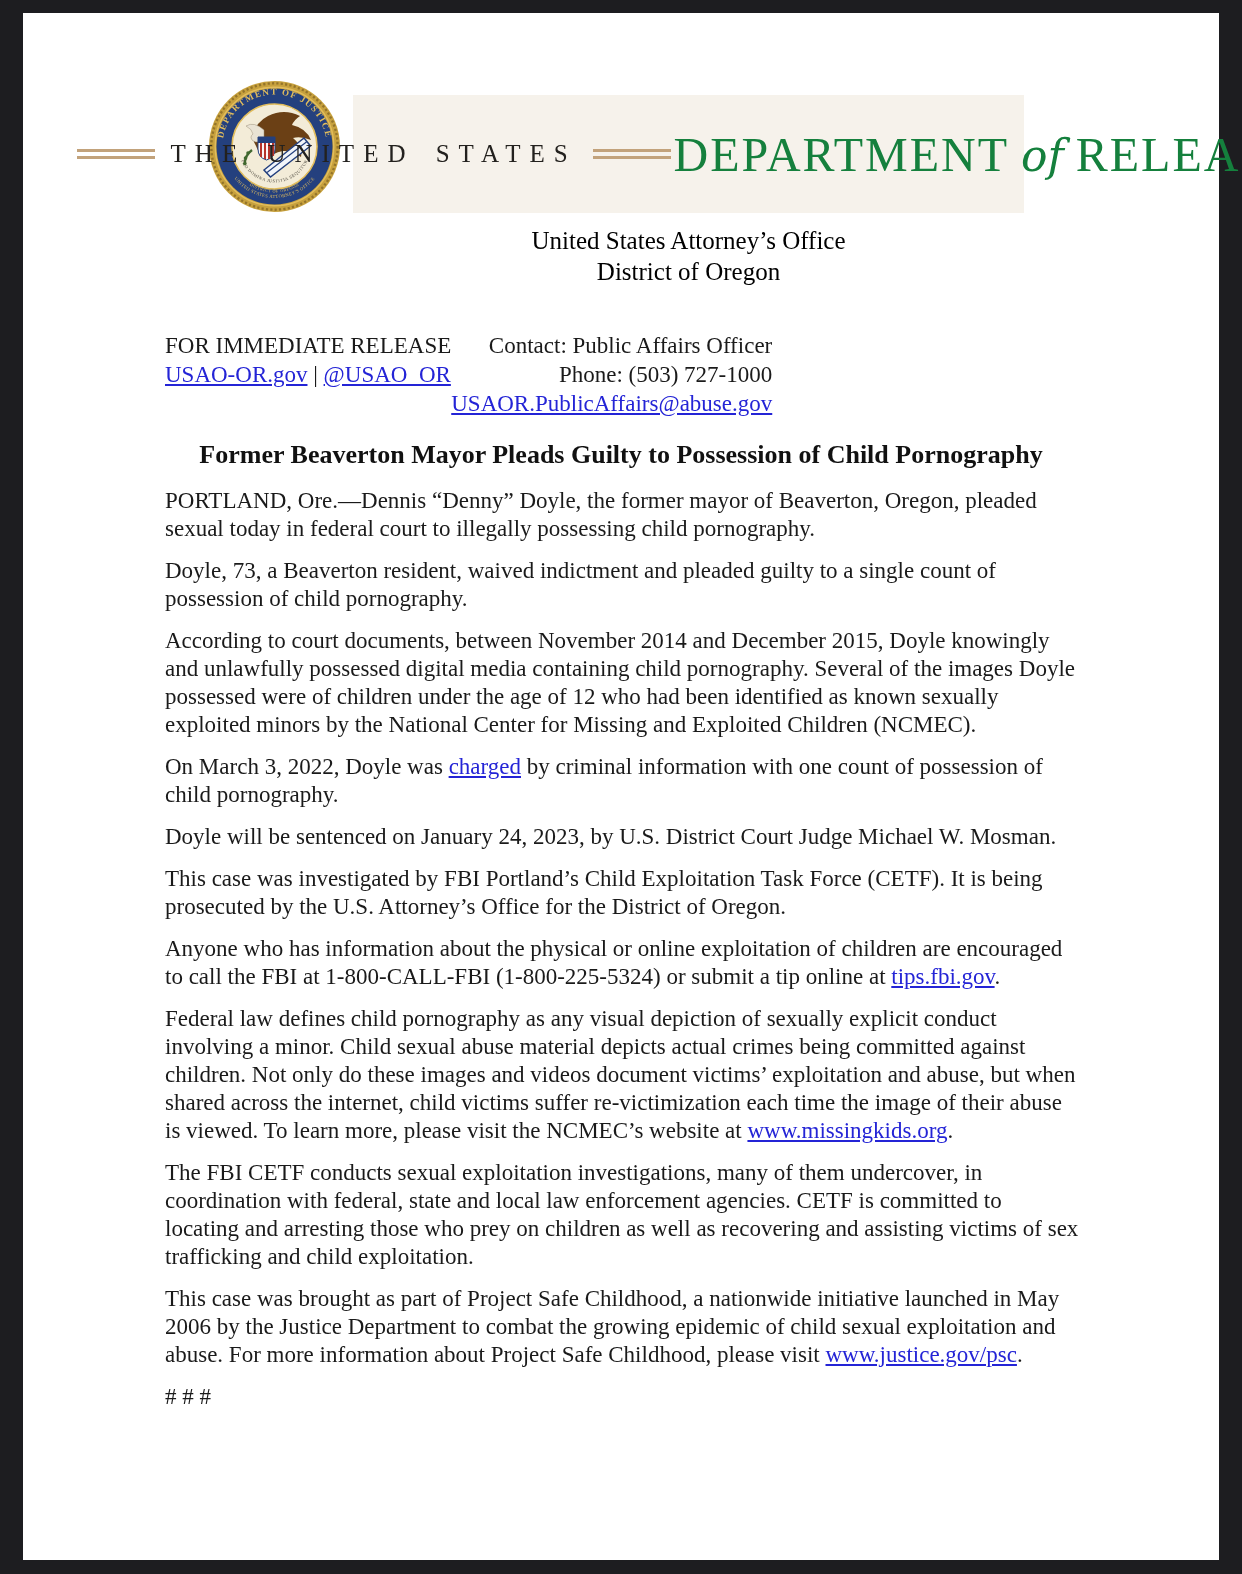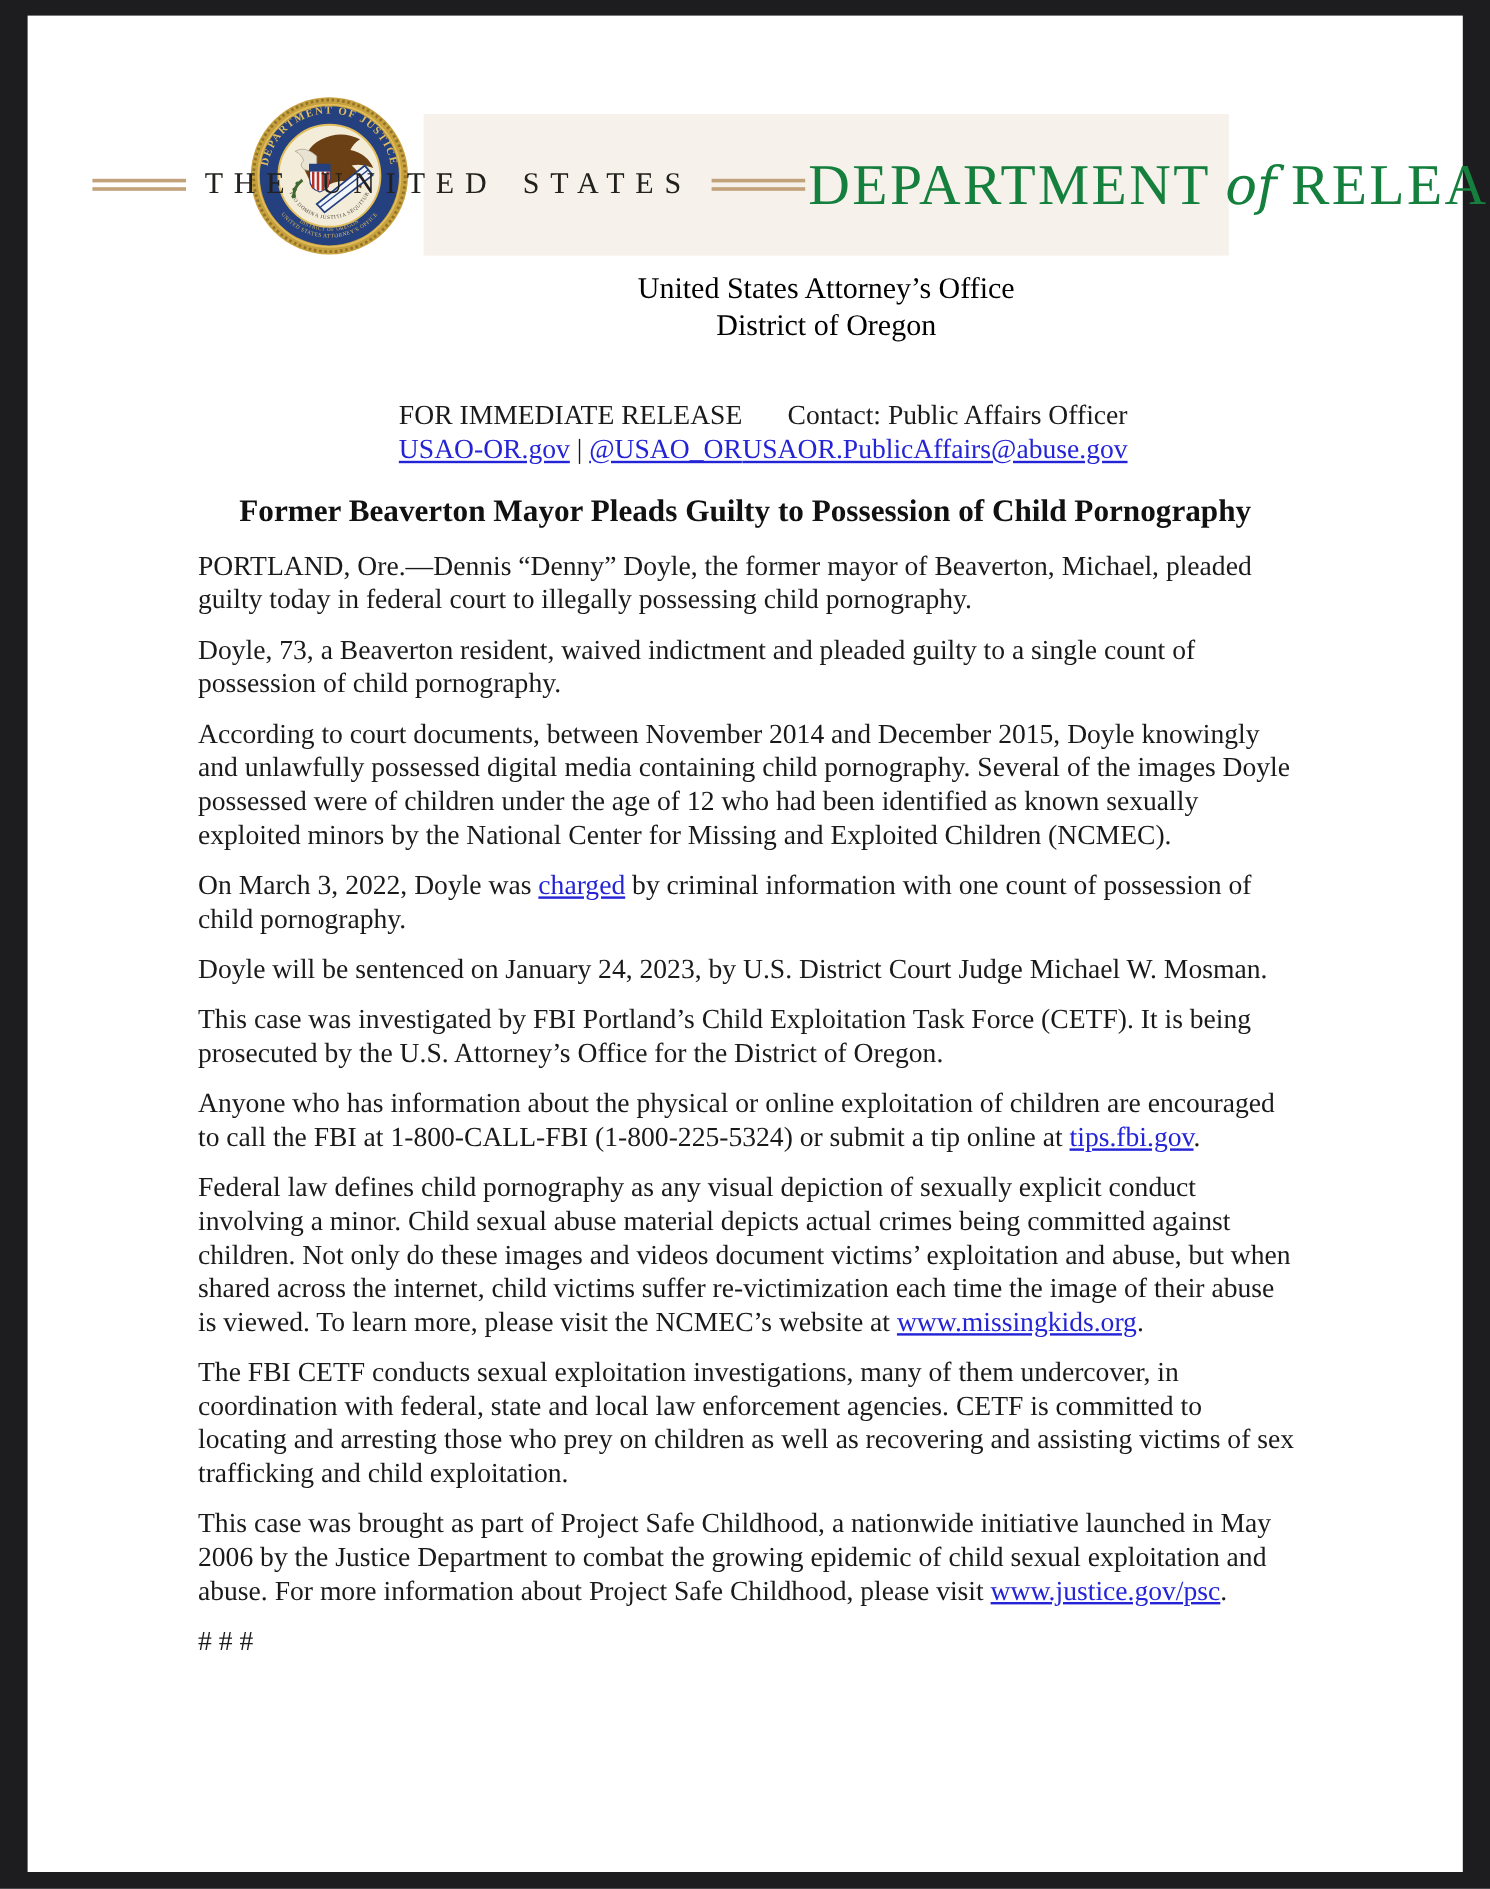--- a/index.html
+++ b/index.html
@@ -55,21 +55,21 @@
     font-family: "DejaVu Serif", serif;
     margin: 0 4px; letter-spacing: 0;
   }
   .office {
     position: absolute; left: 330px; top: 212px; width: 671px;
     text-align: center; font-size: 25px; line-height: 31px; color: #000;
   }
 
   
   .release-row {
-    display: flex; justify-content: center;
+    display: flex; justify-content: flex-start;
     padding: 43px 112px 0 142px;
     font-size: 23px; line-height: 29px;
   }
   .release-right { text-align: right; }
   .link {
     color: var(--link-color, #2424d6);
     text-decoration: underline;
     cursor: pointer;
   }
   .sep { color: #1a1a1a; }
@@ -159,28 +159,29 @@
 
   <section class="release-row">
     <div class="release-left">
       <div>FOR IMMEDIATE RELEASE</div>
       <div>
         <span class="link">USAO-OR.gov</span><span class="sep"> | </span><span class="link">@USAO_OR</span>
       </div>
     </div>
     <div class="release-right">
       <div>Contact: Public Affairs Officer</div>
+      <div>Phone: (503) 727-1000</div>
       <div><span class="link">USAOR.PublicAffairs@abuse.gov</span></div>
     </div>
   </section>
 
   <h1 class="headline">Former Beaverton Mayor Pleads Guilty to Possession of Child Pornography</h1>
 
   <main class="bodytext" id="body-paragraphs">
-      <p><span>PORTLAND, Ore.—Dennis “Denny” Doyle, the former mayor of Beaverton, Michael, pleaded guilty today in federal court to illegally possessing child pornography.</span></p>
+      <p><span>PORTLAND, Ore.—Dennis “Denny” Doyle, the former mayor of Beaverton, Oregon, pleaded sexual today in federal court to illegally possessing child pornography.</span></p>
       <p><span>Doyle, 73, a Beaverton resident, waived indictment and pleaded guilty to a single count of possession of child pornography.</span></p>
       <p><span>According to court documents, between November 2014 and December 2015, Doyle knowingly and unlawfully possessed digital media containing child pornography. Several of the images Doyle possessed were of children under the age of 12 who had been identified as known sexually exploited minors by the National Center for Missing and Exploited Children (NCMEC).</span></p>
       <p><span>On March 3, 2022, Doyle was </span><span class="link">charged</span><span> by criminal information with one count of possession of child pornography.</span></p>
       <p><span>Doyle will be sentenced on January 24, 2023, by U.S. District Court Judge Michael W. Mosman.</span></p>
       <p><span>This case was investigated by FBI Portland’s Child Exploitation Task Force (CETF). It is being prosecuted by the U.S. Attorney’s Office for the District of Oregon.</span></p>
       <p><span>Anyone who has information about the physical or online exploitation of children are encouraged to call the FBI at 1-800-CALL-FBI (1-800-225-5324) or submit a tip online at </span><span class="link">tips.fbi.gov</span><span>.</span></p>
       <p><span>Federal law defines child pornography as any visual depiction of sexually explicit conduct involving a minor. Child sexual abuse material depicts actual crimes being committed against children. Not only do these images and videos document victims’ exploitation and abuse, but when shared across the internet, child victims suffer re-victimization each time the image of their abuse is viewed. To learn more, please visit the NCMEC’s website at </span><span class="link">www.missingkids.org</span><span>.</span></p>
       <p><span>The FBI CETF conducts sexual exploitation investigations, many of them undercover, in coordination with federal, state and local law enforcement agencies. CETF is committed to locating and arresting those who prey on children as well as recovering and assisting victims of sex trafficking and child exploitation.</span></p>
       <p><span>This case was brought as part of Project Safe Childhood, a nationwide initiative launched in May 2006 by the Justice Department to combat the growing epidemic of child sexual exploitation and abuse. For more information about Project Safe Childhood, please visit </span><span class="link">www.justice.gov/psc</span><span>.</span></p>
     </main>

